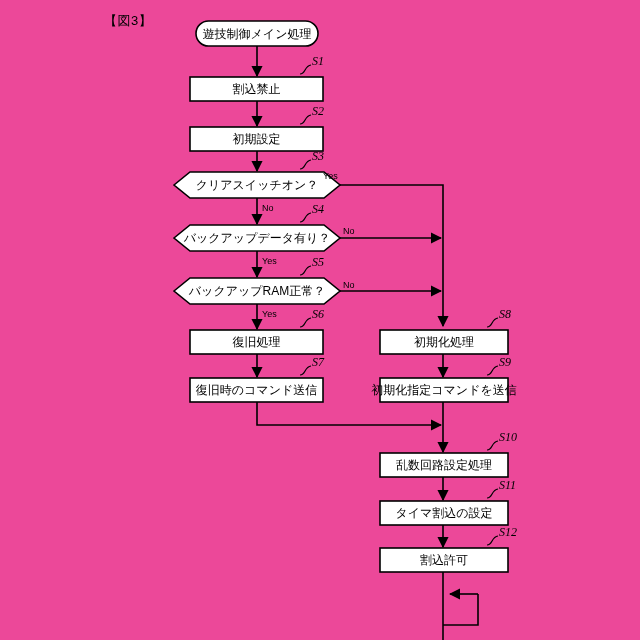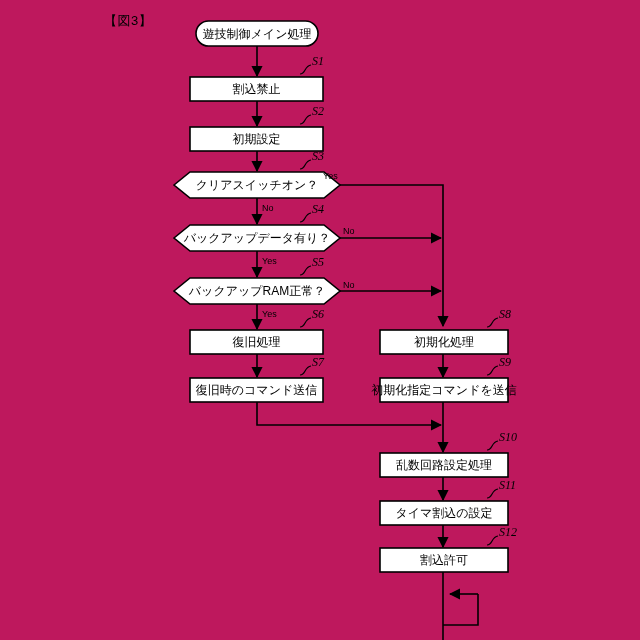--- a/index.html
+++ b/index.html
@@ -7,21 +7,21 @@
     padding: 0;
     background: #ffffff;
   }
   body {
     font-family: "Liberation Sans", "DejaVu Sans", sans-serif;
   }
   #figure-root {
     position: relative;
     width: 640px;
     height: 640px;
-    background: #be185d;
+    background: #ec4899;
     overflow: hidden;
   }
   #figure-label {
     position: absolute;
     left: 104px;
     top: 12px;
     font-size: 13px;
     color: #000000;
     letter-spacing: 0.5px;
     white-space: nowrap;

